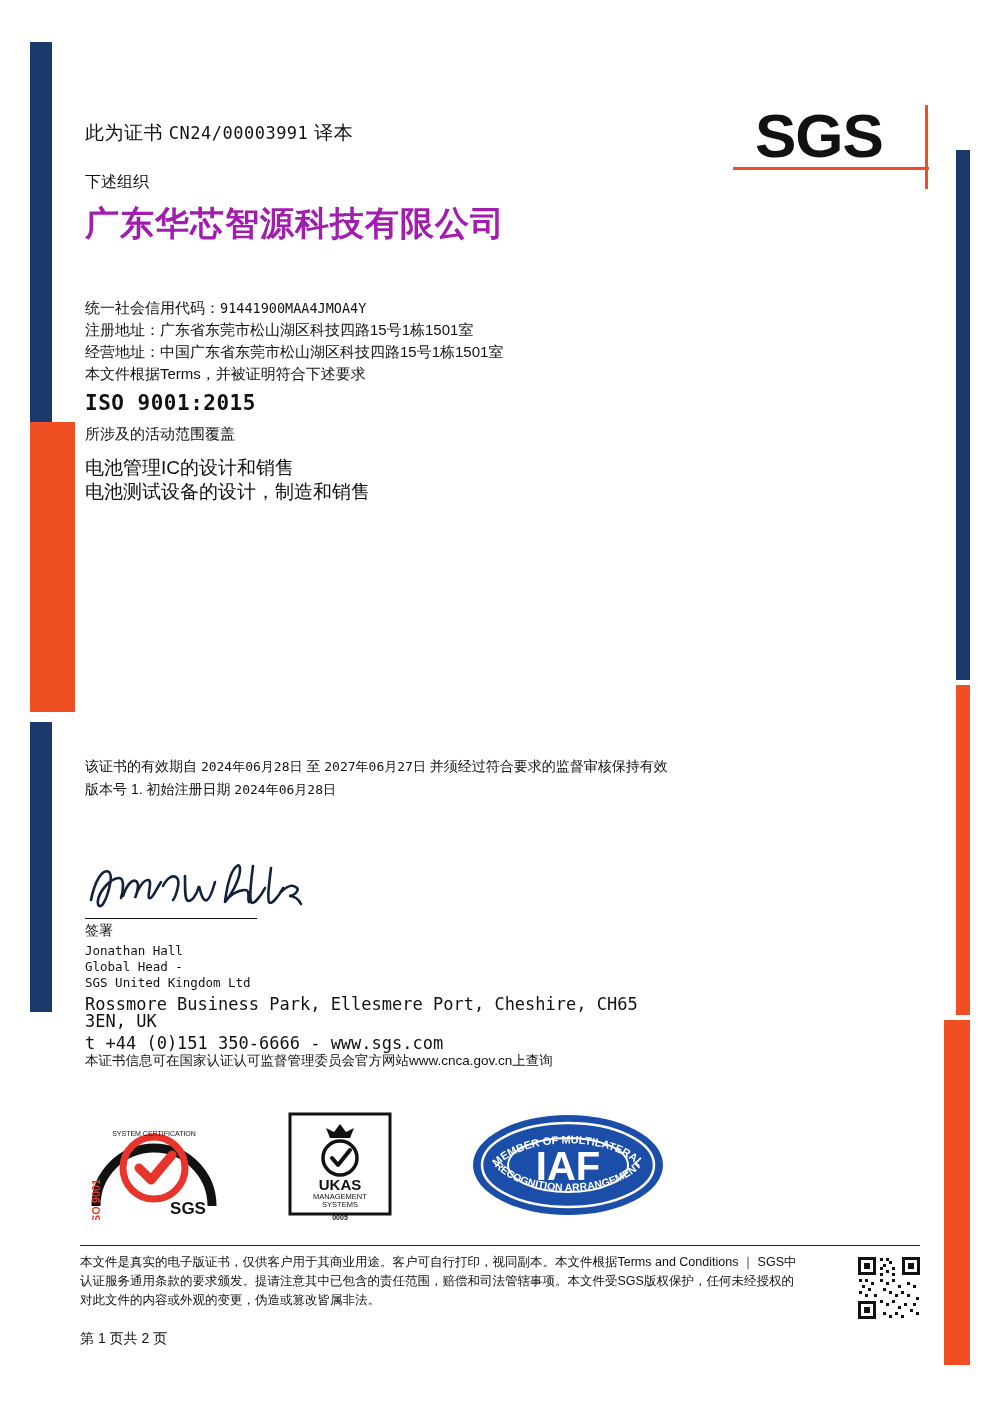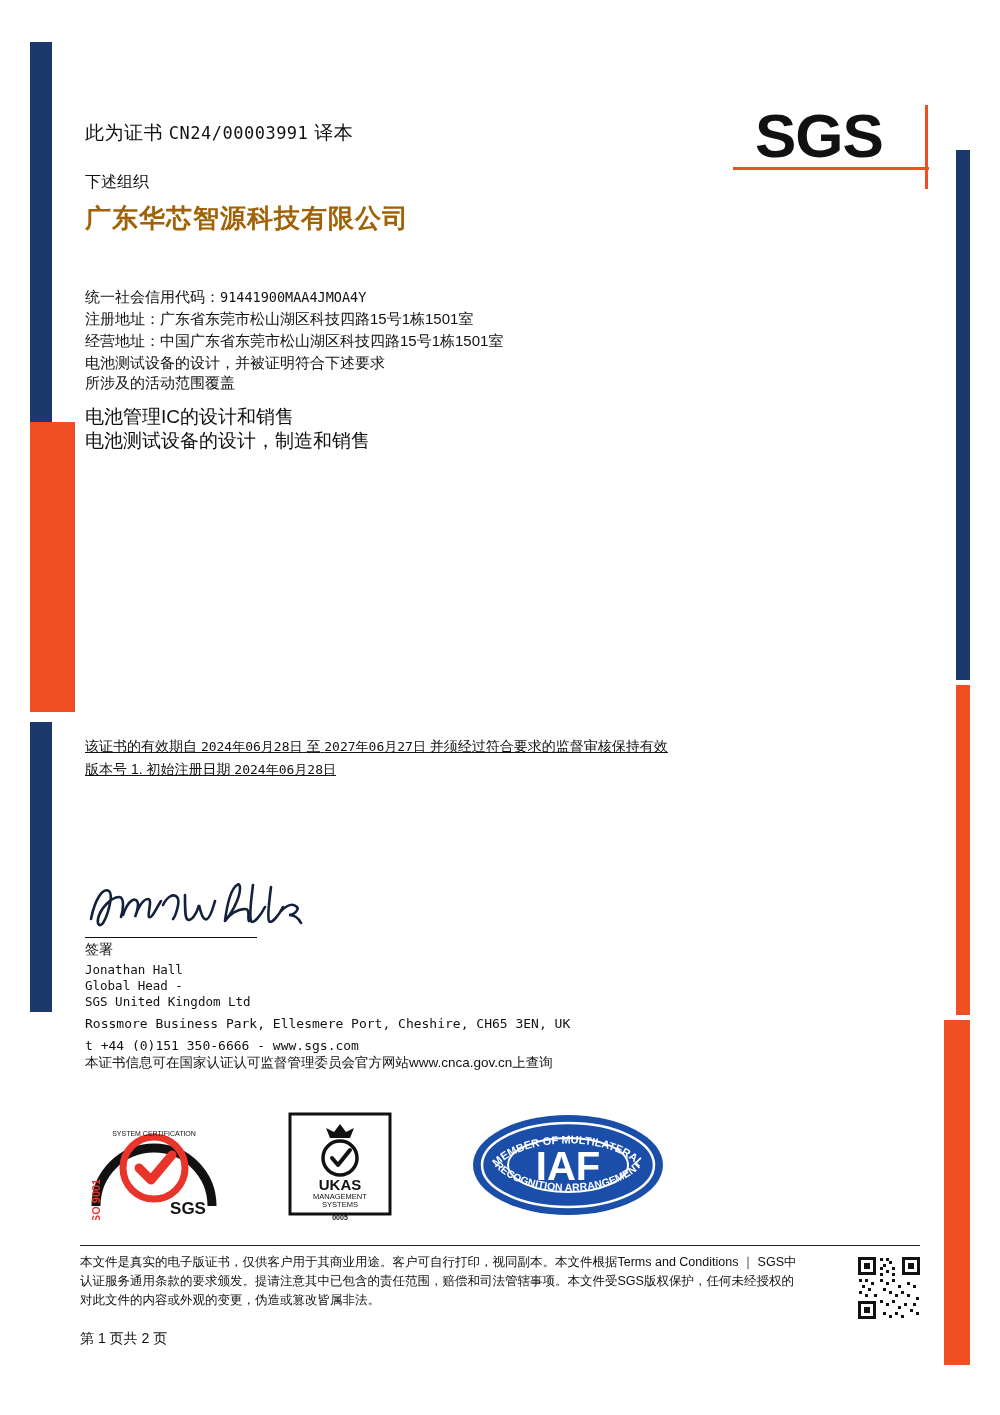--- a/index.html
+++ b/index.html
@@ -117,24 +117,24 @@
     font-family: "DejaVu Sans Mono", monospace;
     font-size: 17px;
   }
   .label-org {
     font-size: 16px;
     color: #111;
     margin-bottom: 8px;
   }
   .company-name {
     font-family: "DejaVu Sans", sans-serif;
-    font-size: 26px;
+    font-size: 34px;
     font-weight: bold;
     letter-spacing: 1px;
-    color: #a16207;
+    color: #a21caf;
     margin-bottom: 50px;
   }
   .detail-line {
     font-size: 15px;
     line-height: 22px;
     color: #111;
   }
   .detail-line .mono {
     font-family: "DejaVu Sans Mono", monospace;
     font-size: 13.5px;
@@ -152,37 +152,36 @@
   }
   .scope-item {
     font-size: 19px;
     line-height: 24px;
   }
 
   
   .validity {
     position: absolute;
     left: 85px;
-    top: 735px;
+    top: 755px;
     width: 720px;
     font-size: 14px;
     line-height: 22px;
     color: #111;
-    text-decoration: underline;
   }
   .validity .mono {
     font-family: "DejaVu Sans Mono", monospace;
     font-size: 13px;
   }
 
   
   .signature-block {
     position: absolute;
     left: 85px;
-    top: 875px;
+    top: 856px;
     width: 560px;
   }
   .signature-mark {
     height: 62px;
     width: 220px;
     position: relative;
   }
   .signature-mark svg {
     position: absolute;
     left: 0;
@@ -199,21 +198,21 @@
     margin-bottom: 3px;
   }
   .sig-detail {
     font-family: "DejaVu Sans Mono", monospace;
     font-size: 12.5px;
     line-height: 16px;
     color: #111;
   }
   .sig-address {
     font-family: "DejaVu Sans Mono", monospace;
-    font-size: 13px;
+    font-size: 17px;
     line-height: 17px;
     margin-top: 5px;
   }
   .cnca-line {
     font-size: 13.5px;
     color: #111;
   }
 
   
   .marks {
@@ -294,22 +293,23 @@
 
     <div class="detail-line">
       <span>统一社会信用代码：</span><span class="mono">91441900MAA4JMOA4Y</span>
     </div>
     <div class="detail-line">
       <span>注册地址：</span><span>广东省东莞市松山湖区科技四路15号1栋1501室</span>
     </div>
     <div class="detail-line">
       <span>经营地址：</span><span>中国广东省东莞市松山湖区科技四路15号1栋1501室</span>
     </div>
-    <div class="detail-line">电池测试设备的设计，并被证明符合下述要求</div>
-
+    <div class="detail-line">本文件根据Terms，并被证明符合下述要求</div>
+
+    <div class="standard">ISO 9001:2015</div>
 
     <div class="scope-intro">所涉及的活动范围覆盖</div>
     <div class="scope-item">电池管理IC的设计和销售</div>
     <div class="scope-item">电池测试设备的设计，制造和销售</div>
   </div>
 
   <div class="validity">
     <div>
       <span>该证书的有效期自</span>
       <span class="mono">2024年06月28日</span>

